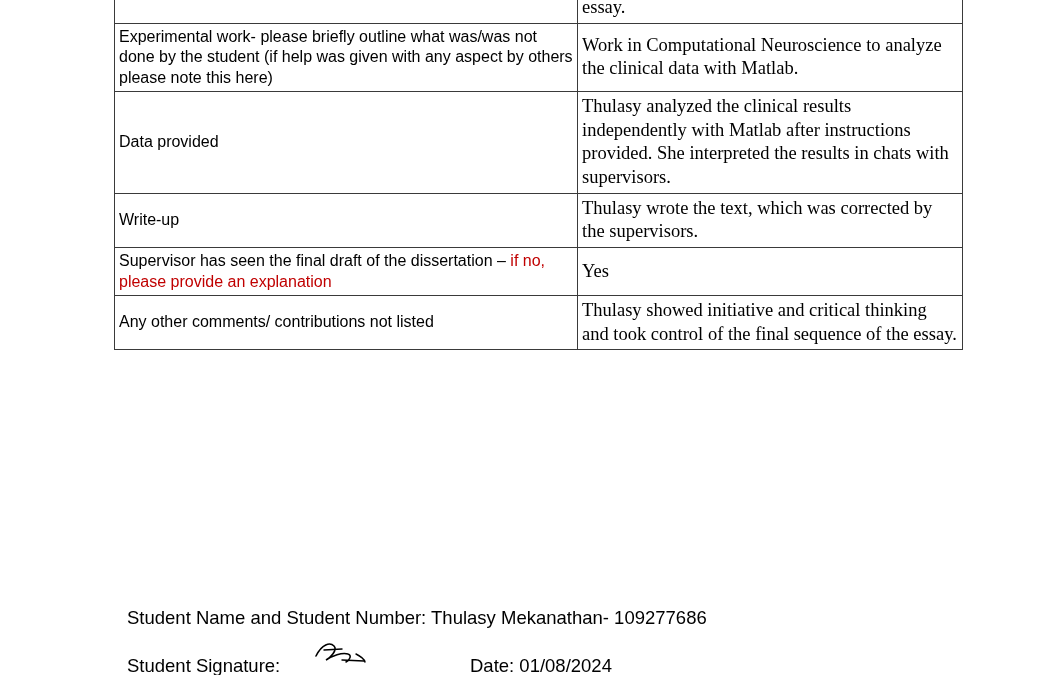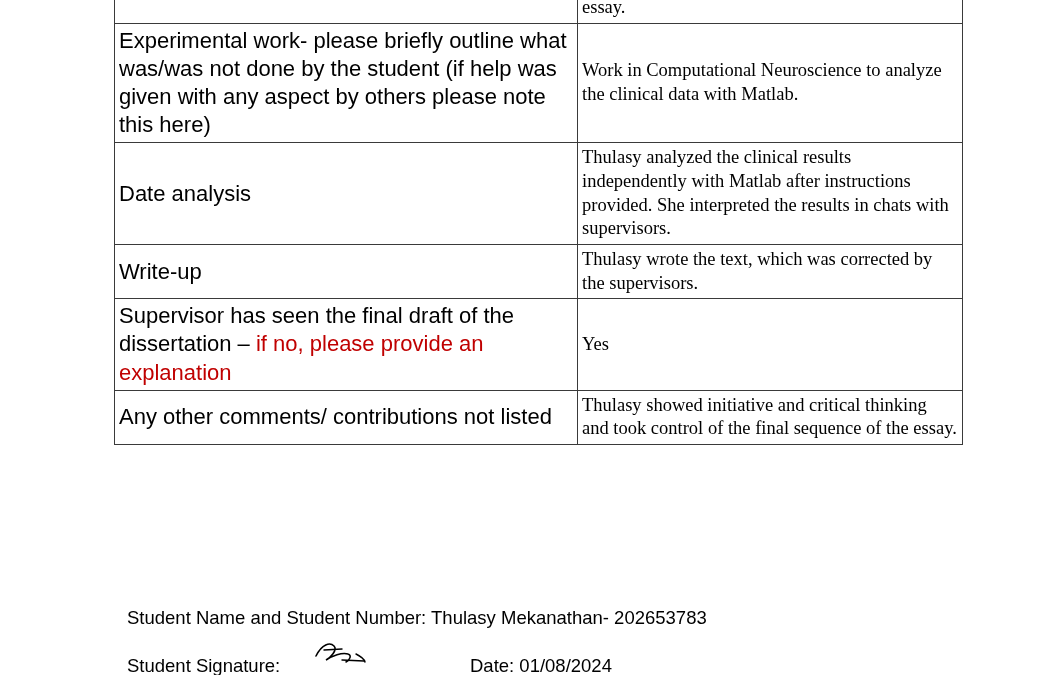--- a/index.html
+++ b/index.html
@@ -32,21 +32,21 @@
     table-layout: fixed;
   }
   table.form-table td {
     border: 1px solid #3a3a3a;
     vertical-align: middle;
     padding: 3px 4px 3px 4px;
   }
   td.label-cell {
     width: 454px;
     font-family: "Liberation Sans", sans-serif;
-    font-size: 22px;
+    font-size: 16px;
     line-height: 1.28;
     color: #000000;
   }
   td.value-cell {
     width: 376px;
     font-family: "Liberation Serif", serif;
     font-size: 18.5px;
     line-height: 1.28;
     color: #000000;
     vertical-align: top;
@@ -101,40 +101,40 @@
     <tbody>
         <tr>
       <td class="label-cell"></td>
       <td class="value-cell mid">essay.</td>
     </tr>
     <tr>
       <td class="label-cell">Experimental work- please briefly outline what was/was not done by the student (if help was given with any aspect by others please note this here)</td>
       <td class="value-cell">Work in Computational Neuroscience to analyze the clinical data with Matlab.</td>
     </tr>
     <tr>
-      <td class="label-cell">Date analysis</td>
+      <td class="label-cell">Data provided</td>
       <td class="value-cell">Thulasy analyzed the clinical results independently with Matlab after instructions provided. She interpreted the results in chats with supervisors.</td>
     </tr>
     <tr>
       <td class="label-cell">Write-up</td>
       <td class="value-cell">Thulasy wrote the text, which was corrected by the supervisors.</td>
     </tr>
     <tr>
       <td class="label-cell"><span>Supervisor has seen the final draft of the dissertation – </span><span class="red-note">if no, please provide an explanation</span></td>
       <td class="value-cell mid">Yes</td>
     </tr>
     <tr>
       <td class="label-cell">Any other comments/ contributions not listed</td>
       <td class="value-cell">Thulasy showed initiative and critical thinking and took control of the final sequence of the essay.</td>
     </tr>
   </tbody>
     </table>
 
   <div class="footer">
-    <div class="footer-line student-name-line">Student Name and Student Number: Thulasy Mekanathan- 202653783</div>
+    <div class="footer-line student-name-line">Student Name and Student Number: Thulasy Mekanathan- 109277686</div>
     <div class="footer-line signature-label">Student Signature:</div>
     <svg class="signature-mark" viewBox="0 0 60 30" xmlns="http://www.w3.org/2000/svg">
       <path d="M4 16 C10 4, 18 2, 22 6 C26 10, 18 18, 14 20 C20 16, 30 12, 36 14 C40 15, 38 20, 34 22" fill="none" stroke="#000" stroke-width="1.6" stroke-linecap="round"></path>
       <path d="M12 10 L30 9" fill="none" stroke="#000" stroke-width="1.4" stroke-linecap="round"></path>
       <path d="M30 20 L52 21" fill="none" stroke="#000" stroke-width="1.4" stroke-linecap="round"></path>
       <path d="M44 14 C48 16, 52 18, 53 22" fill="none" stroke="#000" stroke-width="1.4" stroke-linecap="round"></path>
     </svg>
     <div class="footer-line date-line">Date: 01/08/2024</div>
   </div>
 

